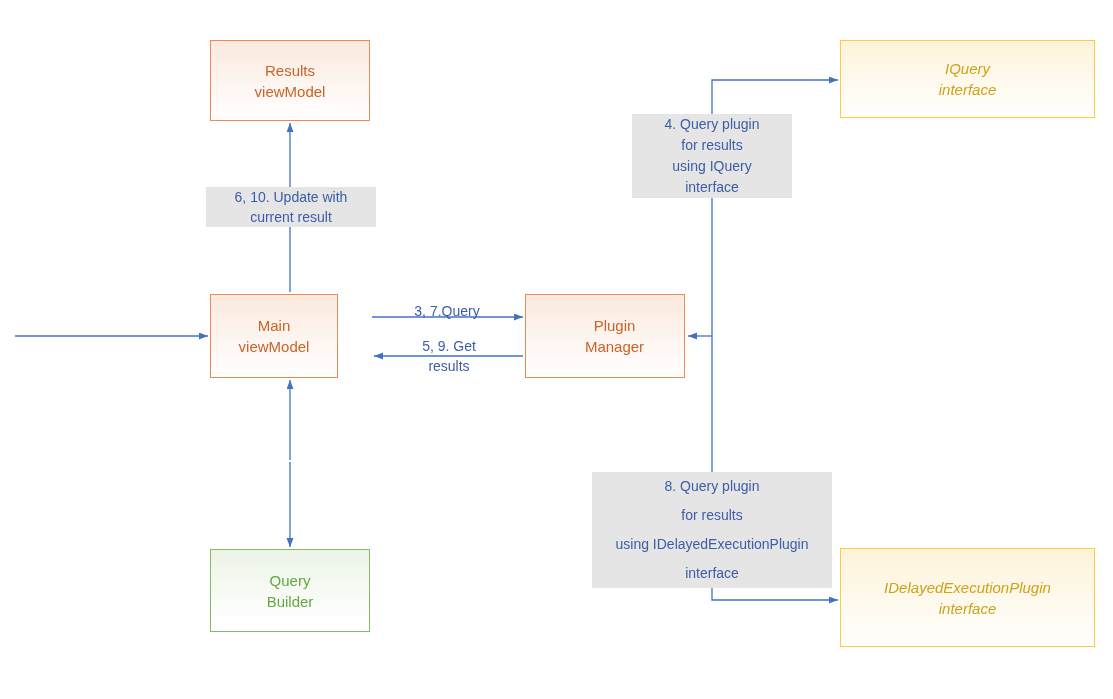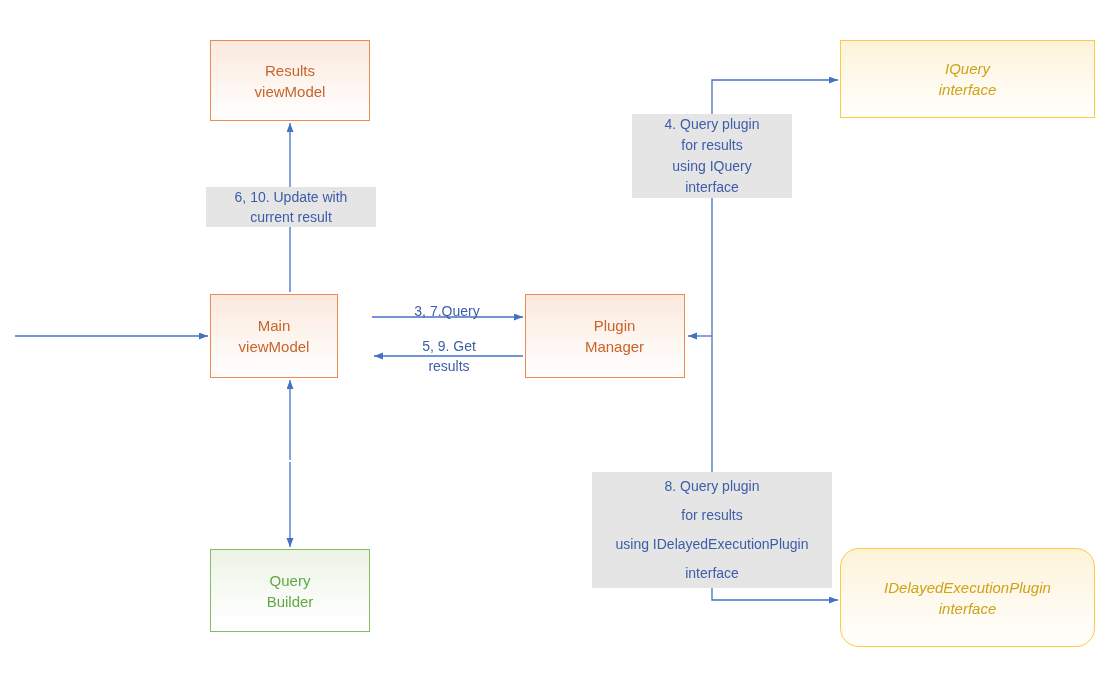--- a/index.html
+++ b/index.html
@@ -53,21 +53,21 @@
     white-space: pre-line;
   }
   .edge-label.bg { background: #e5e5e5; }
 
   
   #n-results        { left: 210px; top: 40px;  width: 160px; height: 81px; }
   #n-iquery         { left: 840px; top: 40px;  width: 255px; height: 78px; }
   #n-main           { left: 210px; top: 294px; width: 128px; height: 84px; }
   #n-plugin-manager { left: 525px; top: 294px; width: 160px; height: 84px; padding-left: 19px; }
   #n-query-builder  { left: 210px; top: 549px; width: 160px; height: 83px; }
-  #n-idelayed       { left: 840px; top: 548px; width: 255px; height: 99px; border-radius: 19px; }
+  #n-idelayed       { left: 840px; top: 548px; width: 255px; height: 99px; }
 
   
   #l-receive     { left: 62px;  top: 301px; width: 110px; }
   #l-update      { left: 206px; top: 187px; width: 170px; }
   #l-query       { left: 397px; top: 301px; width: 100px; }
   #l-get-results { left: 404px; top: 336px; width: 90px; }
   #l-build       { left: 245px; top: 441px; width: 90px; }
   #l-query-iquery   { left: 632px; top: 114px; width: 160px; line-height: 21px; }
   #l-query-idelayed { left: 592px; top: 459px; width: 240px; line-height: 29px; margin-top: 13px; }
 </style>

